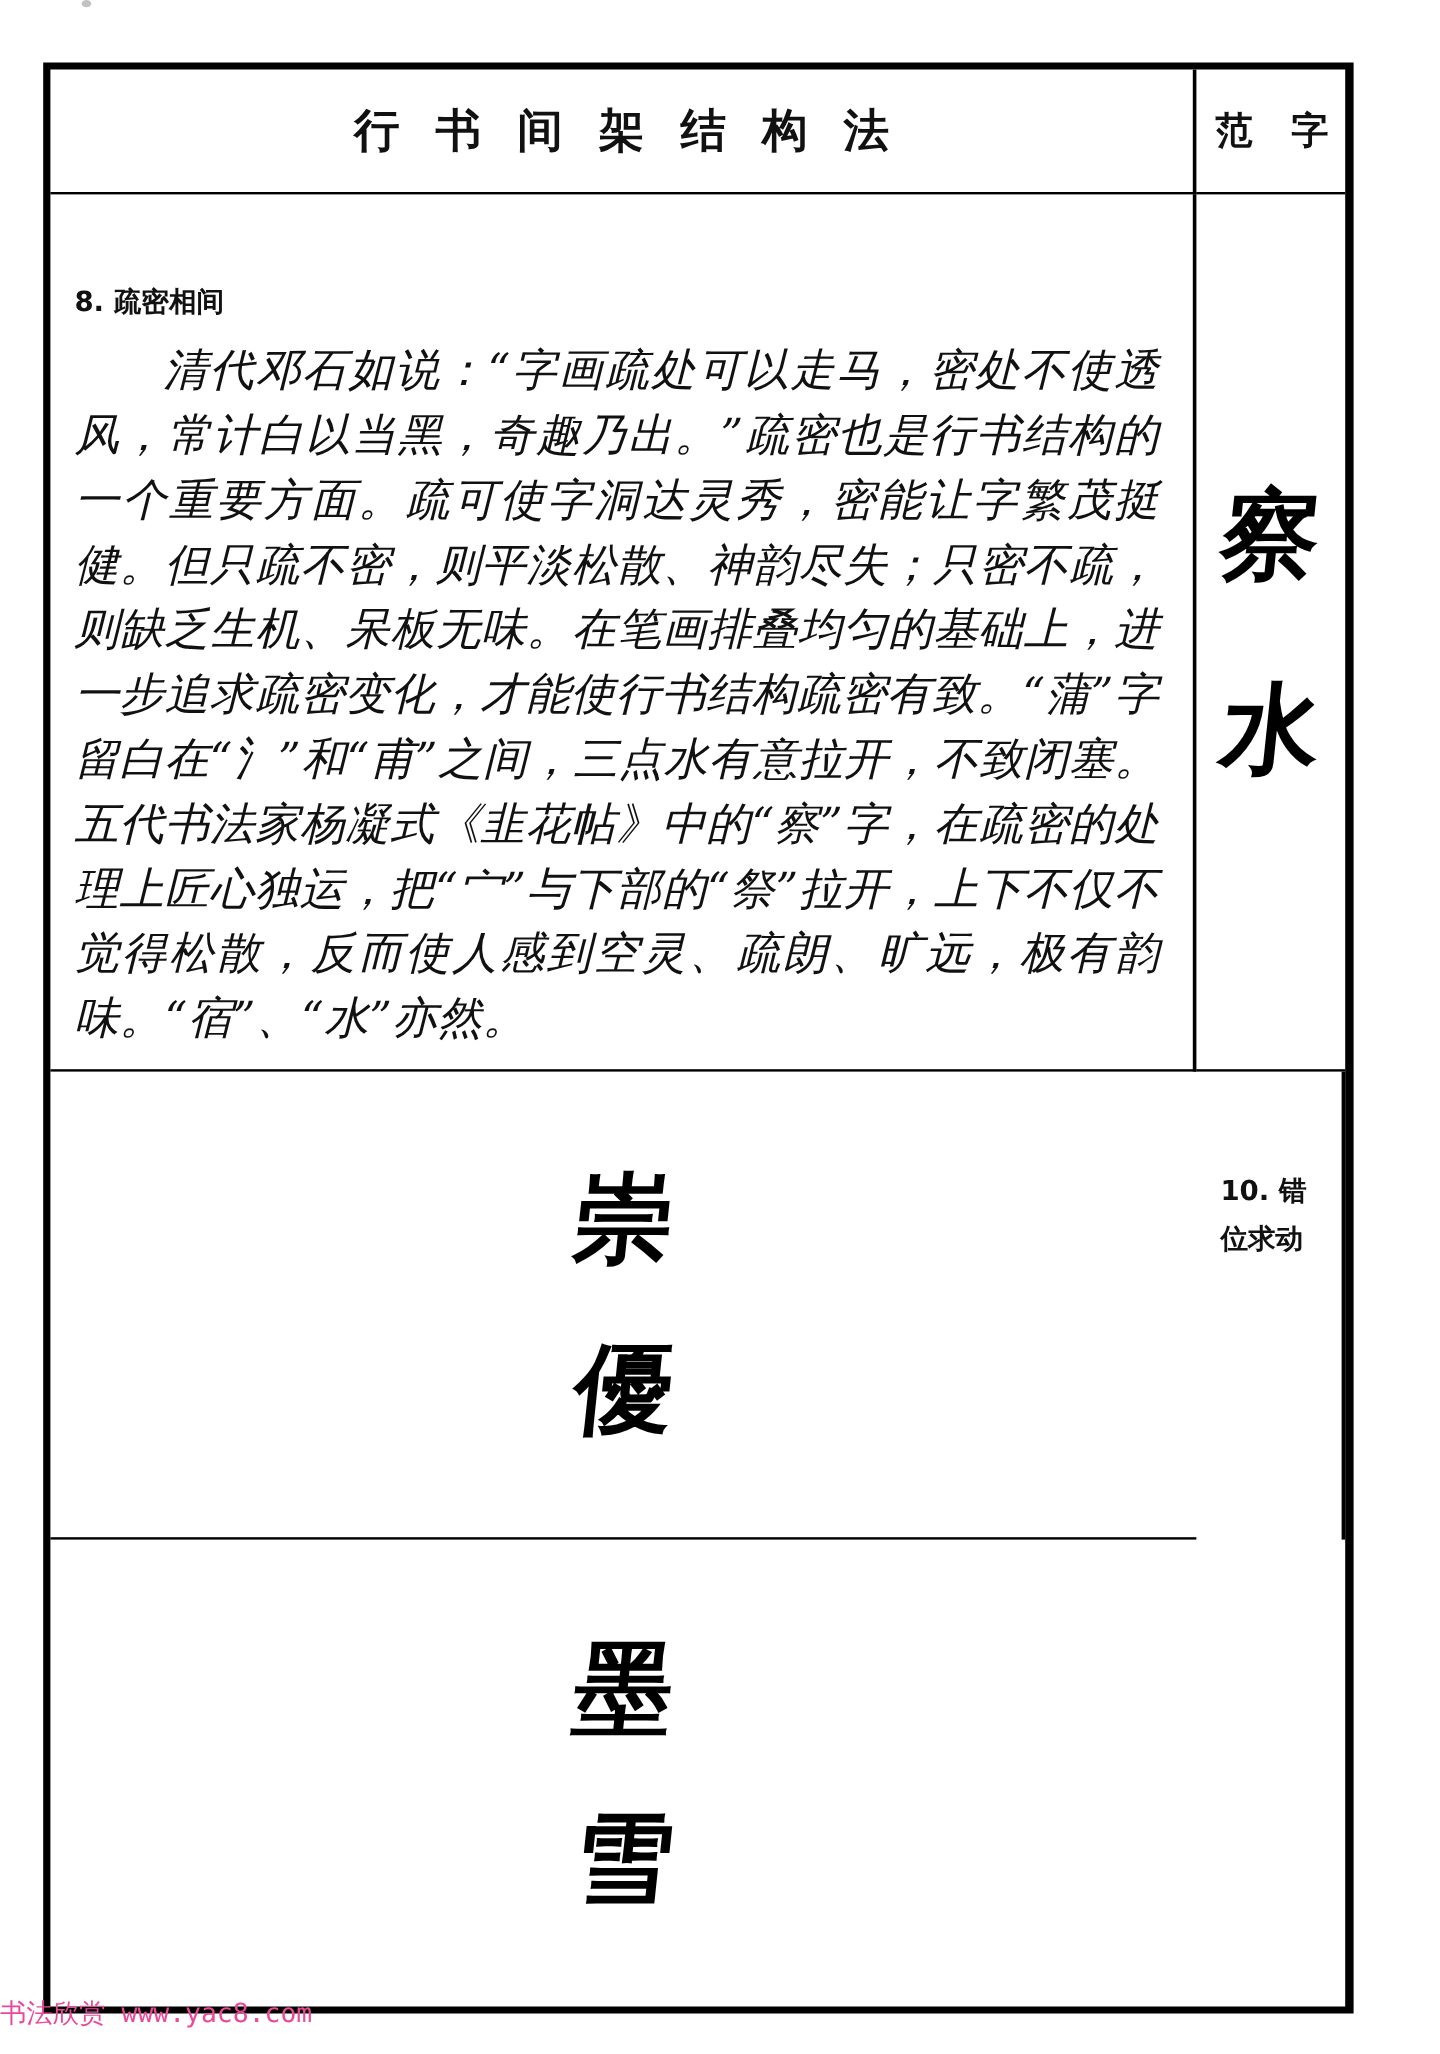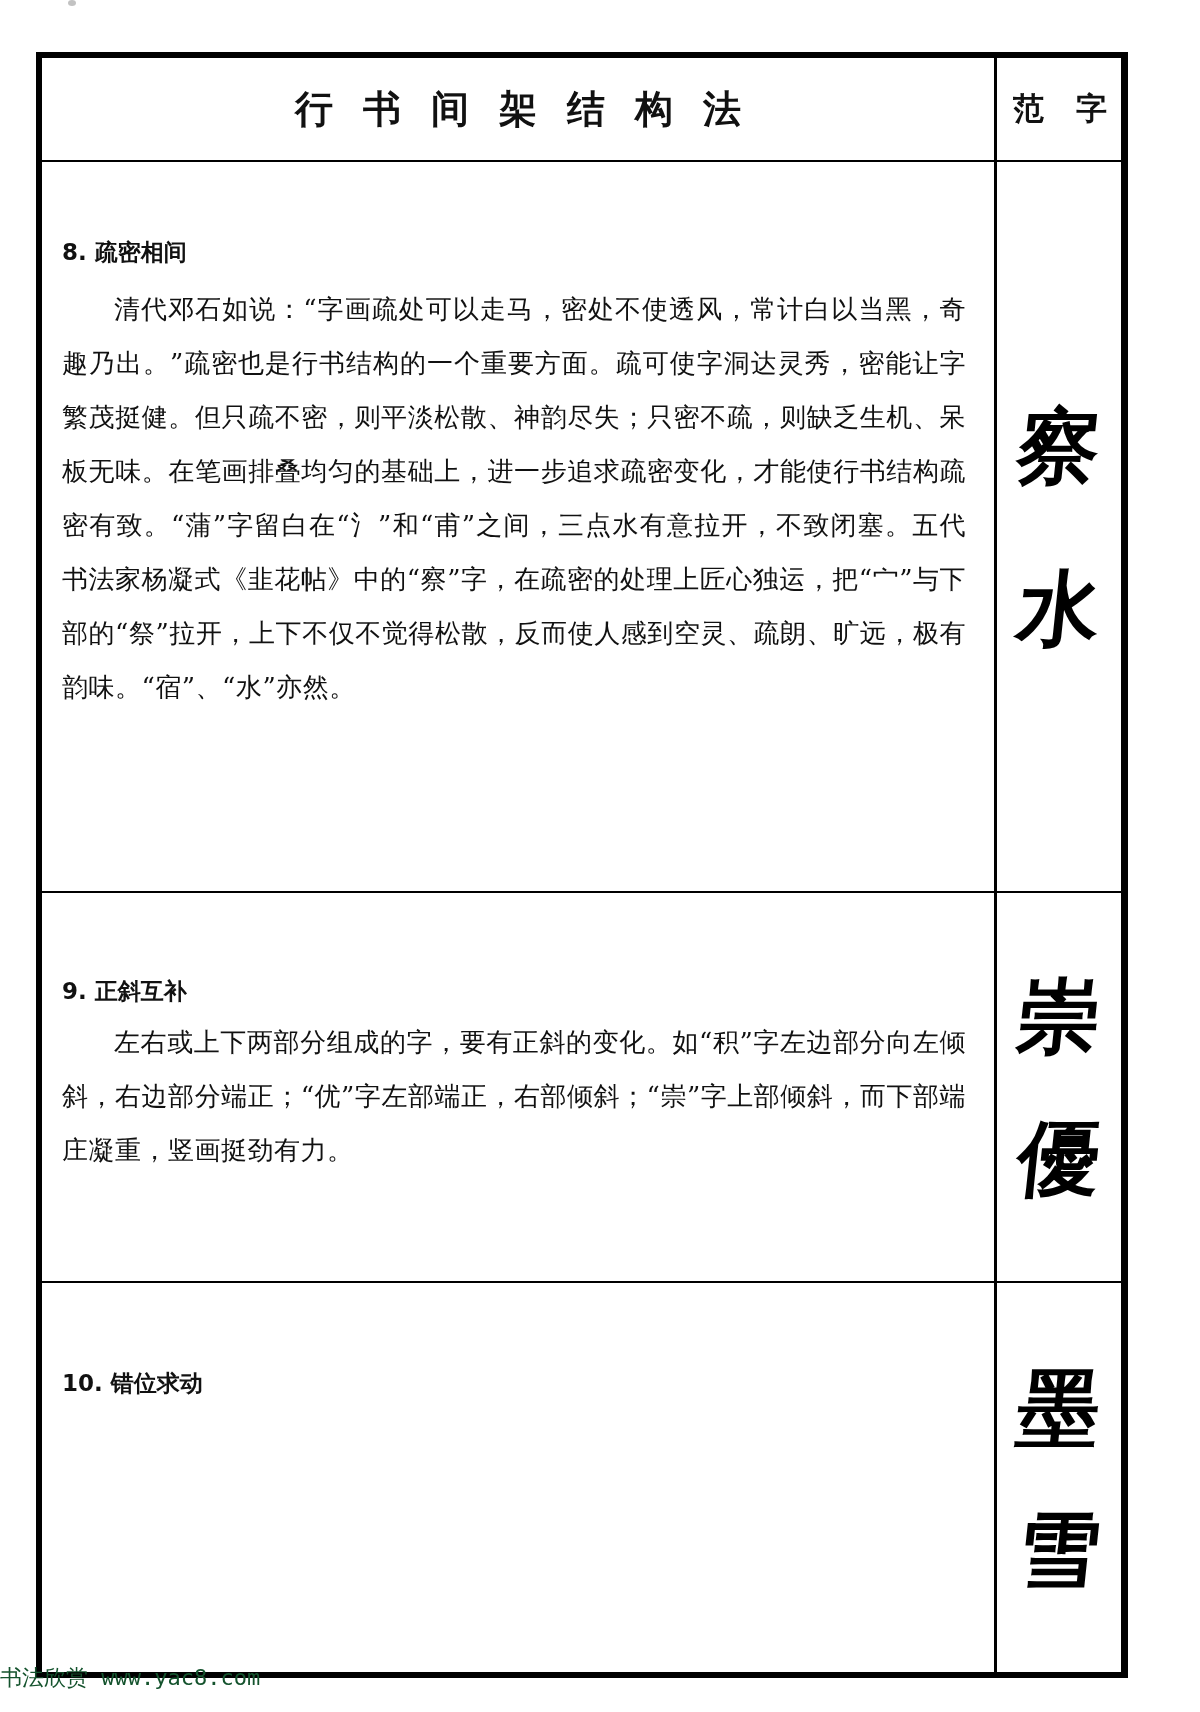--- a/index.html
+++ b/index.html
@@ -30,41 +30,41 @@
       display: flex; align-items: center; justify-content: space-between; height: 100%;
       font-family: "DejaVu Sans", "Liberation Sans", sans-serif; font-weight: bold;
       font-size: 31px; padding: 0 14px 0 16px;
     }
     .section { padding: 0 28px 0 20px; }
     .sec-title {
       font-family: "DejaVu Sans", "Liberation Sans", sans-serif; font-weight: bold;
       font-size: 23px; line-height: 40px; margin: 0;
     }
     .sec-body {
-      font-size: 26px; line-height: 54px; text-indent: 2em; margin: 0;
-      text-align: justify; letter-spacing: 0.5px;
+      font-size: 37px; line-height: 54px; text-indent: 2em; margin: 0;
+      text-align: justify; letter-spacing: 0.5px; font-style: italic;
     }
     .s8 { padding-top: 70px; }
     .s8 .sec-body { margin-top: 10px; }
     .s9 { padding-top: 78px; }
     .s9 .sec-body { margin-top: 4px; }
     .s10 { padding-top: 80px; }
     .s10 .sec-body { margin-top: 4px; }
     .samples {
       display: flex; flex-direction: column; align-items: center; justify-content: center;
       height: 100%; gap: 60px;
       font-family: "DejaVu Serif", "Liberation Serif", serif; font-weight: bold;
       font-size: 82px; line-height: 1; color: #000;
     }
     .samples span { display: block; transform: skewX(-6deg); }
     .s8-samples { padding-bottom: 40px; gap: 80px; }
     .watermark {
       position: absolute; left: 0; top: 1663px;
       font-family: "DejaVu Sans Mono", "Liberation Mono", monospace;
-      font-size: 22px; color: #14532d; white-space: pre; letter-spacing: 0px;
+      font-size: 22px; color: #ec4899; white-space: pre; letter-spacing: 0px;
     }
   </style>
 </head>
 <body>
 
 <div class="speck"></div>
 
 <div class="frame">
   <div class="grid">
 
@@ -82,24 +82,20 @@
       <h3 class="sec-title"><span>8.</span> <span>疏密相间</span></h3>
       <p class="sec-body">清代邓石如说：“字画疏处可以走马，密处不使透风，常计白以当黑，奇趣乃出。”疏密也是行书结构的一个重要方面。疏可使字洞达灵秀，密能让字繁茂挺健。但只疏不密，则平淡松散、神韵尽失；只密不疏，则缺乏生机、呆板无味。在笔画排叠均匀的基础上，进一步追求疏密变化，才能使行书结构疏密有致。“蒲”字留白在“氵”和“甫”之间，三点水有意拉开，不致闭塞。五代书法家杨凝式《韭花帖》中的“察”字，在疏密的处理上匠心独运，把“宀”与下部的“祭”拉开，上下不仅不觉得松散，反而使人感到空灵、疏朗、旷远，极有韵味。“宿”、“水”亦然。</p>
     </div>
     <div class="cell r-line">
       <div class="samples s8-samples">
         <span>察</span>
         <span>水</span>
       </div>
     </div>
 
-    <div class="cell c-left r-line section s9">
-      <h3 class="sec-title"><span>9.</span> <span>正斜互补</span></h3>
-      <p class="sec-body">左右或上下两部分组成的字，要有正斜的变化。如“积”字左边部分向左倾斜，右边部分端正；“优”字左部端正，右部倾斜；“崇”字上部倾斜，而下部端庄凝重，竖画挺劲有力。</p>
-    </div>
     <div class="cell r-line">
       <div class="samples">
         <span>崇</span>
         <span>優</span>
       </div>
     </div>
 
     <div class="cell c-left section s10">
       <h3 class="sec-title"><span>10.</span> <span>错位求动</span></h3>
     </div>

